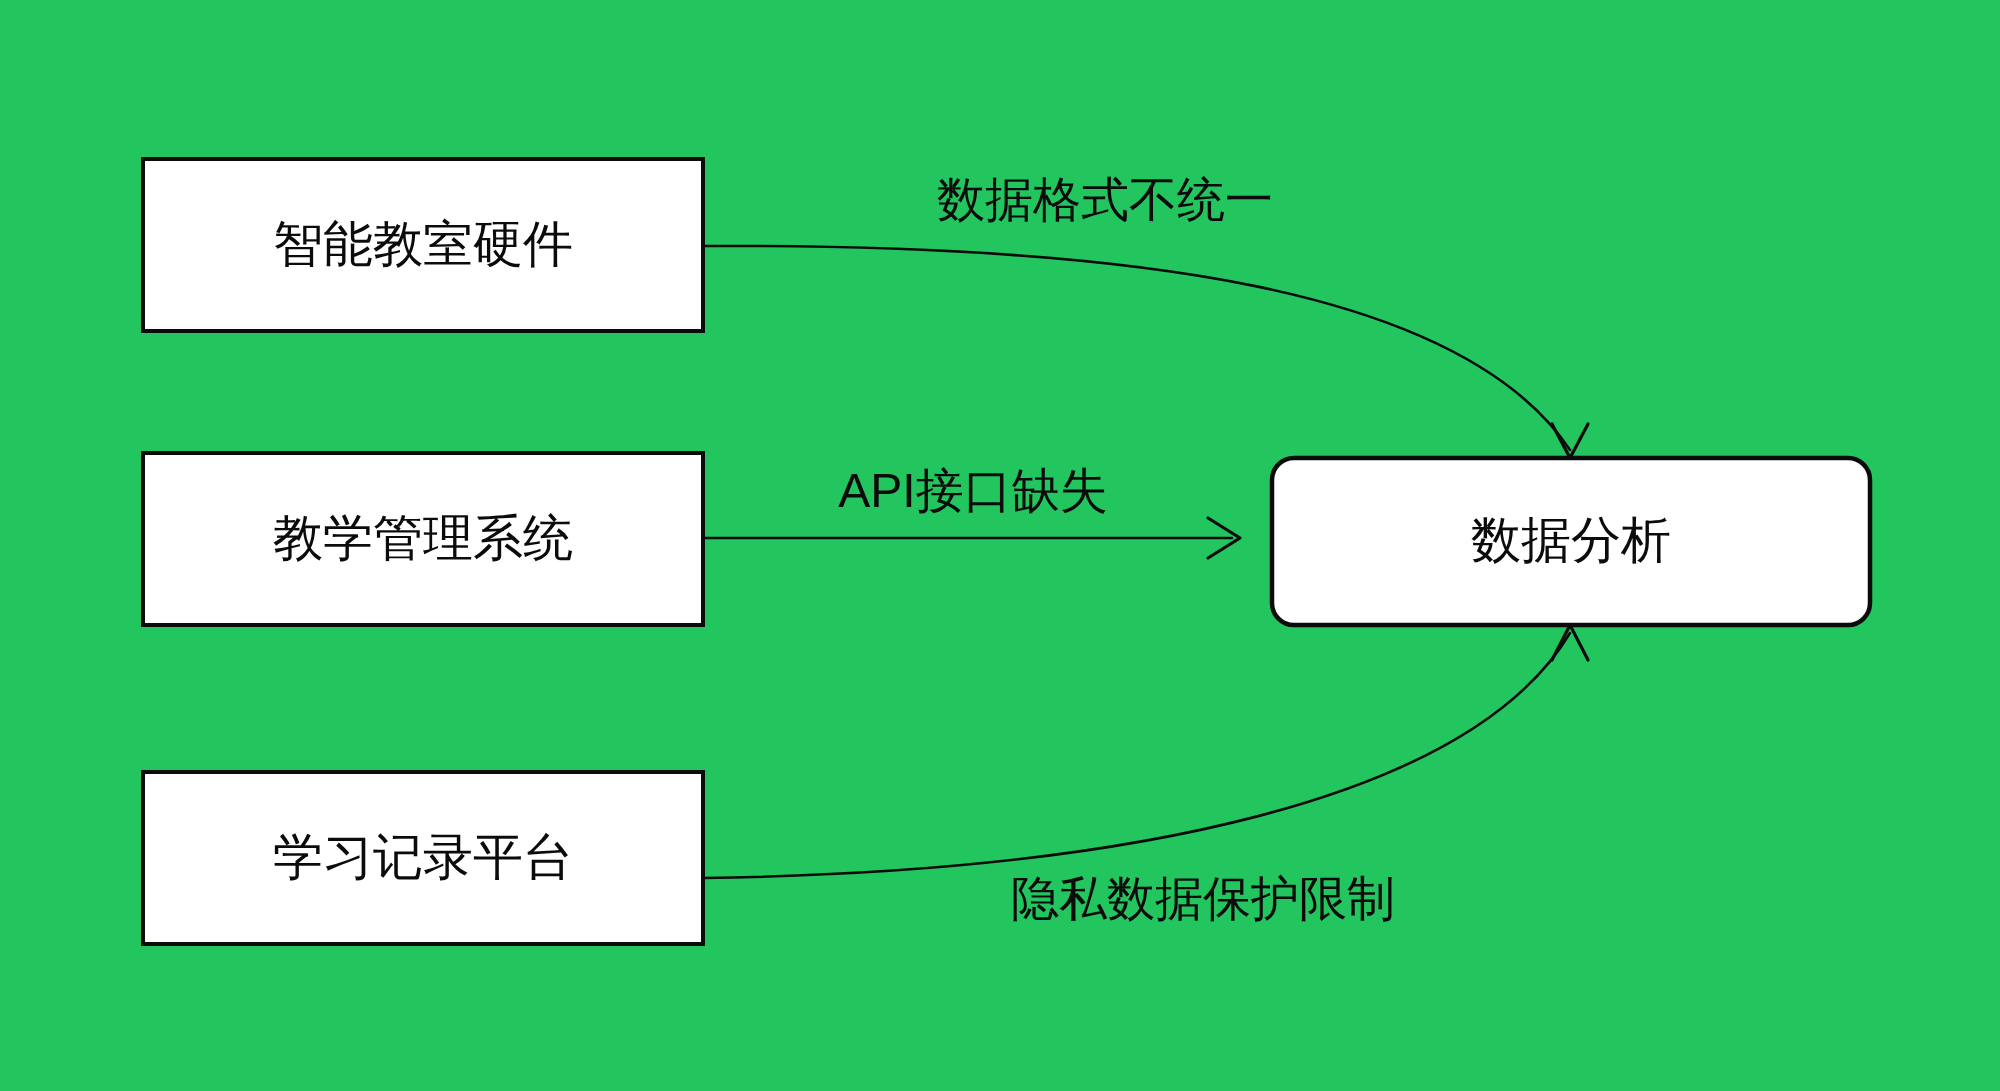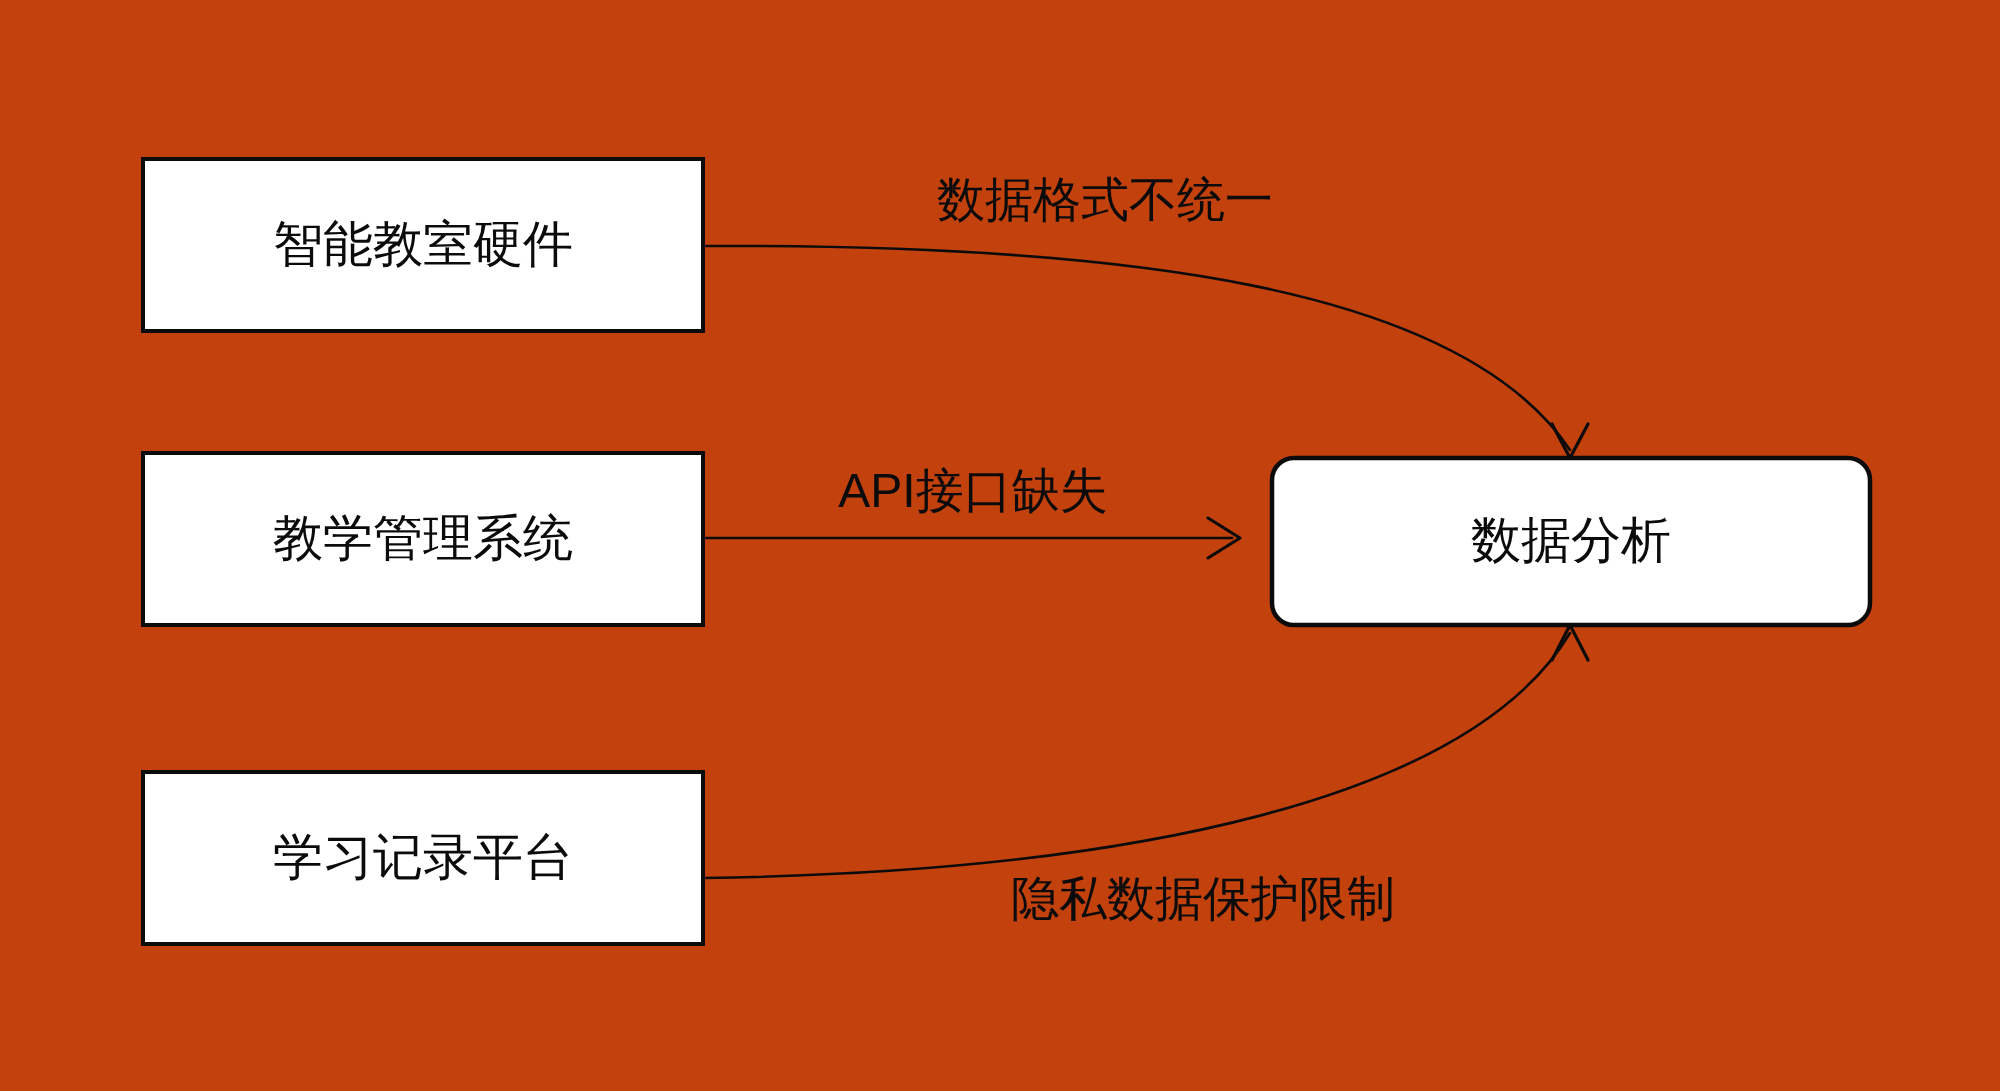--- a/index.html
+++ b/index.html
@@ -4,21 +4,21 @@
 <style>
   html, body {
     margin: 0;
     padding: 0;
     background: #ffffff;
   }
   #canvas {
     position: relative;
     width: 2000px;
     height: 1091px;
-    background: #c2410c;
+    background: #22c55e;
     overflow: hidden;
     font-family: "Liberation Sans", "DejaVu Sans", sans-serif;
   }
   #diagram-svg {
     position: absolute;
     left: 0;
     top: 0;
     width: 2000px;
     height: 1091px;
   }

